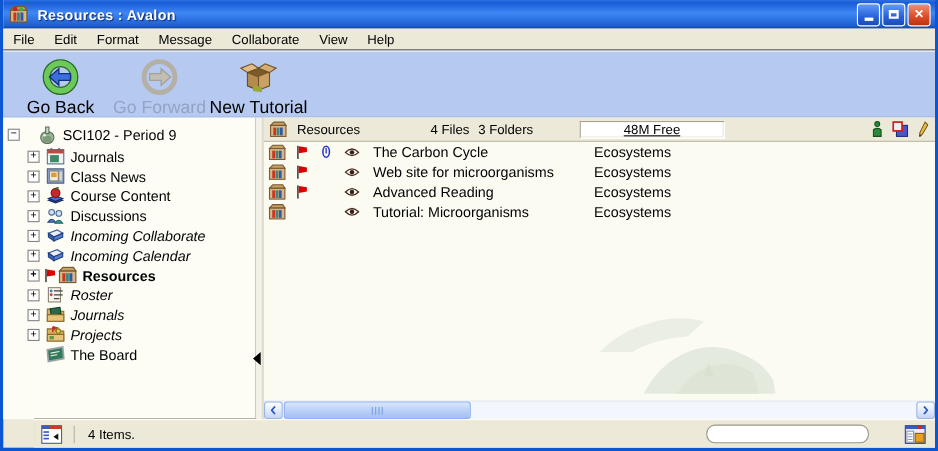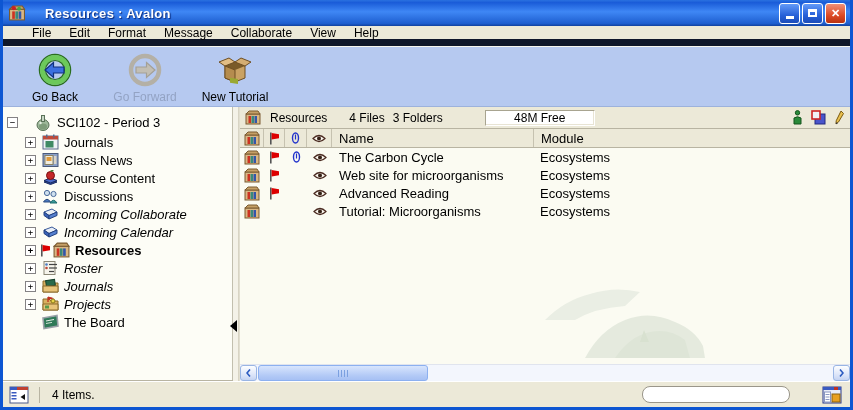--- a/index.html
+++ b/index.html
@@ -9,52 +9,52 @@
     position:relative; width:853px; height:410px;
     border:3px solid #0d56d2; border-top:none;
     background:#ece9d8;
     display:flex; flex-direction:column;
   }
 
   
   .titlebar {
     height:26px; flex:0 0 26px;
     background:linear-gradient(180deg,#2a71e0 0%,#1a5cd8 10%,#3f87f5 45%,#1e5fd0 90%,#11419e 100%);
-    display:flex; align-items:center; padding:0 4px 0 5px; gap:19px;
+    display:flex; align-items:center; padding:0 4px 0 5px; gap:8px;
   }
   .title-text { color:#fff; font-weight:bold; font-size:13px; text-shadow:1px 1px 1px #0a2a7a; letter-spacing:.3px; }
   .title-buttons { margin-left:auto; display:flex; gap:2px; }
   .tbtn {
     width:21px; height:21px; border:1px solid #fff; border-radius:3px;
     display:flex; align-items:center; justify-content:center;
     color:#fff; font-size:11px; font-weight:bold; line-height:1;
     background:linear-gradient(180deg,#639af8,#2760d8 60%,#1b4cb8);
     cursor:default;
   }
   .tbtn.close { background:linear-gradient(180deg,#f09078,#dd4a24 60%,#b83210); }
   .tbtn .glyph-min { width:8px; height:3px; background:#fff; margin-top:8px; }
   .tbtn .glyph-max { width:9px; height:8px; border:2px solid #fff; border-top-width:3px; }
 
   
   .menubar {
     height:20px; flex:0 0 20px; background:#ece9d8;
-    display:flex; align-items:center; padding-left:20px;
-    border-bottom:7px solid #0f172a; font-size:12px; color:#000;
+    display:flex; align-items:center; padding-left:0;
+    border-bottom:1px solid #0f172a; font-size:12px; color:#000;
   }
   .menu-item { padding:2px 9px; cursor:default; }
 
   
   .toolbar {
     height:61px; flex:0 0 61px;
     background:#b6c9f0; border-top:1px solid #f6f6ee; border-bottom:1px solid #9db2dc;
     display:flex; align-items:flex-start; padding:4px 0 0 10px; gap:6px;
   }
   .tool-btn { display:flex; flex-direction:column; align-items:center; width:84px; cursor:default; }
   .tool-btn .ticon { width:38px; height:38px; display:flex; align-items:center; justify-content:center; }
-  .tool-btn .tlabel { font-size:12px; color:#000; margin-top:1px; white-space:nowrap; }
+  .tool-btn .tlabel { font-size:16px; color:#000; margin-top:1px; white-space:nowrap; }
   .tool-btn.disabled .tlabel { color:#93a3c4; }
 
   
   .main { flex:1 1 auto; display:flex; min-height:0; background:#fbfbf4; }
   .tree-panel {
     width:230px; flex:0 0 230px; background:#fdfdf6;
     border-right:1px solid #c2bfae; padding:6px 0 0 4px; overflow:hidden;
   }
   .splitter { width:6px; flex:0 0 6px; background:#f4f2e8; position:relative; border-right:1px solid #d8d4c4; }
   .split-arrow {
@@ -80,27 +80,27 @@
 
   
   .right-panel { flex:1 1 auto; display:flex; flex-direction:column; min-width:0; background:#fbfbf2; border-left:1px solid #e2dfd0; position:relative; }
 
   .info-bar {
     height:22px; flex:0 0 22px; background:#ece9d8; border-bottom:1px solid #b8b4a2;
     display:flex; align-items:center; font-size:12px; color:#000; padding:0 6px 0 5px; gap:0;
   }
   .info-bar .i16 { width:16px; height:15px; margin-right:9px; }
   .info-title { margin-right:22px; }
-  .info-files { margin-right:8px; }
+  .info-files { margin-right:8px;margin-left:42px; }
   .info-folders { margin-right:42px; }
   .info-account { margin-right:20px; }
   .free-box {
-    width:110px; height:16px; background:#fff; border:1px solid #a8a490;
+    width:132px; height:16px; background:#fff; border:1px solid #a8a490;
     border-right-color:#fff; border-bottom-color:#fff; box-shadow:inset -1px -1px 0 #e8e4d4;
-    display:flex; align-items:center; justify-content:center; font-size:12px;
+    display:flex; align-items:center; justify-content:center; font-size:12px;text-decoration:underline;
   }
   .info-icons { margin-left:auto; display:flex; align-items:center; gap:9px; }
   .info-icons svg { display:block; }
 
   .col-header {
     height:19px; flex:0 0 19px; background:#ece9d8; border-bottom:1px solid #b8b4a2;
     display:flex; align-items:center; font-size:13px; color:#000;
   }
   .col-icon { display:flex; align-items:center; justify-content:center; border-right:1px solid #c6c2b0; height:100%; }
   .cw1 { width:24px; flex:0 0 24px; } .cw2 { width:21px; flex:0 0 21px; }
@@ -131,21 +131,21 @@
     width:170px; flex:0 0 170px; margin:0 0 0 1px; border:1px solid #8cb0f0; border-radius:3px;
     background:linear-gradient(180deg,#d8e5fd,#b2c9f6 70%,#a6c0f4);
     display:flex; align-items:center; justify-content:center; gap:2px; cursor:pointer;
   }
   .sthumb i { width:1px; height:7px; background:#7ba0e0; display:block; }
   .strack { flex:1 1 auto; }
 
   
   .statusbar {
     height:26px; flex:0 0 26px; background:#ece9d8; border-top:1px solid #fff;
-    box-shadow:0 -1px 0 #b8b4a2; display:flex; align-items:center; padding:0 8px 0 6px;
+    box-shadow:0 -1px 0 #b8b4a2; display:flex; align-items:center; padding:0 8px 0 6px;margin-left:28px;
   }
   .status-divider { width:1px; height:16px; background:#b8b4a2; margin:0 12px 0 10px; }
   .status-text { font-size:12px; color:#000; }
   .status-inset {
     margin-left:auto; margin-right:32px; width:148px; height:17px; background:#fff;
     border:1px solid #9a968a; border-radius:8px;
   }
 </style>
 </head>
 <body>
@@ -247,21 +247,21 @@
     <div class="tree-panel">
 
       <div class="tree-row tree-root">
         <span class="exp">−</span>
         <svg class="root-icon" viewBox="0 0 18 17">
           <ellipse cx="9" cy="11" rx="6" ry="5.5" fill="#9db89a" stroke="#5a7258" stroke-width="1"></ellipse>
           <rect x="7.5" y="1.5" width="3" height="6" fill="#c9d8c6" stroke="#5a7258" stroke-width="1"></rect>
           <ellipse cx="9" cy="12.5" rx="4" ry="3" fill="#7e9c7a"></ellipse>
           <circle cx="6.5" cy="9" r="1.2" fill="#e8f0e6"></circle>
         </svg>
-        <span>SCI102 - Period 3</span>
+        <span>SCI102 - Period 9</span>
       </div>
 
       <div class="tree-row">
         <span class="indent"></span>
           <span class="exp">+</span>
         <svg class="ticon16" viewBox="0 0 17 16">
           <rect x="1" y="2" width="15" height="13" fill="#eef2f6" stroke="#5a6a8a" stroke-width="1"></rect>
           <rect x="1" y="2" width="15" height="3.5" fill="#c04a3a"></rect>
           <rect x="3.5" y="7" width="8" height="6.5" fill="#3f8a64"></rect>
           <rect x="4" y="0.5" width="1.5" height="3" fill="#5a6a8a"></rect>
@@ -415,44 +415,20 @@
             <rect x="4" y="4" width="10" height="10" fill="#4a55cc" stroke="#222a80"></rect>
             <rect x="1" y="1" width="8" height="8" fill="#f0f0f4" stroke="#cc2222" stroke-width="1.6"></rect>
           </svg>
           <svg width="9" height="15" viewBox="0 0 9 15">
             <path d="M6 1 L8.5 3.5 L3.5 12 L1 13.8 L1.2 10.8 Z" fill="#e8c050" stroke="#7a5a10"></path>
             <path d="M1 13.8 L2.4 12.8" stroke="#333" stroke-width="1.4"></path>
           </svg>
         </span>
       </div>
 
-      <div class="col-header">
-        <span class="col-icon cw1">
-          <svg width="16" height="15" viewBox="0 0 16 15">
-              <use href="#def-box"></use>
-            </svg>
-        </span>
-        <span class="col-icon cw2">
-          <svg width="11" height="13" viewBox="0 0 11 13">
-              <use href="#def-flag"></use>
-            </svg>
-        </span>
-        <span class="col-icon cw3">
-          <svg width="9" height="12" viewBox="0 0 9 12">
-              <use href="#def-clip"></use>
-            </svg>
-        </span>
-        <span class="col-icon cw4">
-          <svg width="14" height="9" viewBox="0 0 14 9">
-              <use href="#def-eye"></use>
-            </svg>
-        </span>
-        <span class="col-name">Name</span>
-        <span class="col-module">Module</span>
-      </div>
 
       <div class="list-body">
 
         <div class="lrow">
           <span class="lcell cw1">
               <svg width="16" height="15" viewBox="0 0 16 15">
                 <use href="#def-box"></use>
               </svg>
             </span>
           <span class="lcell cw2">

